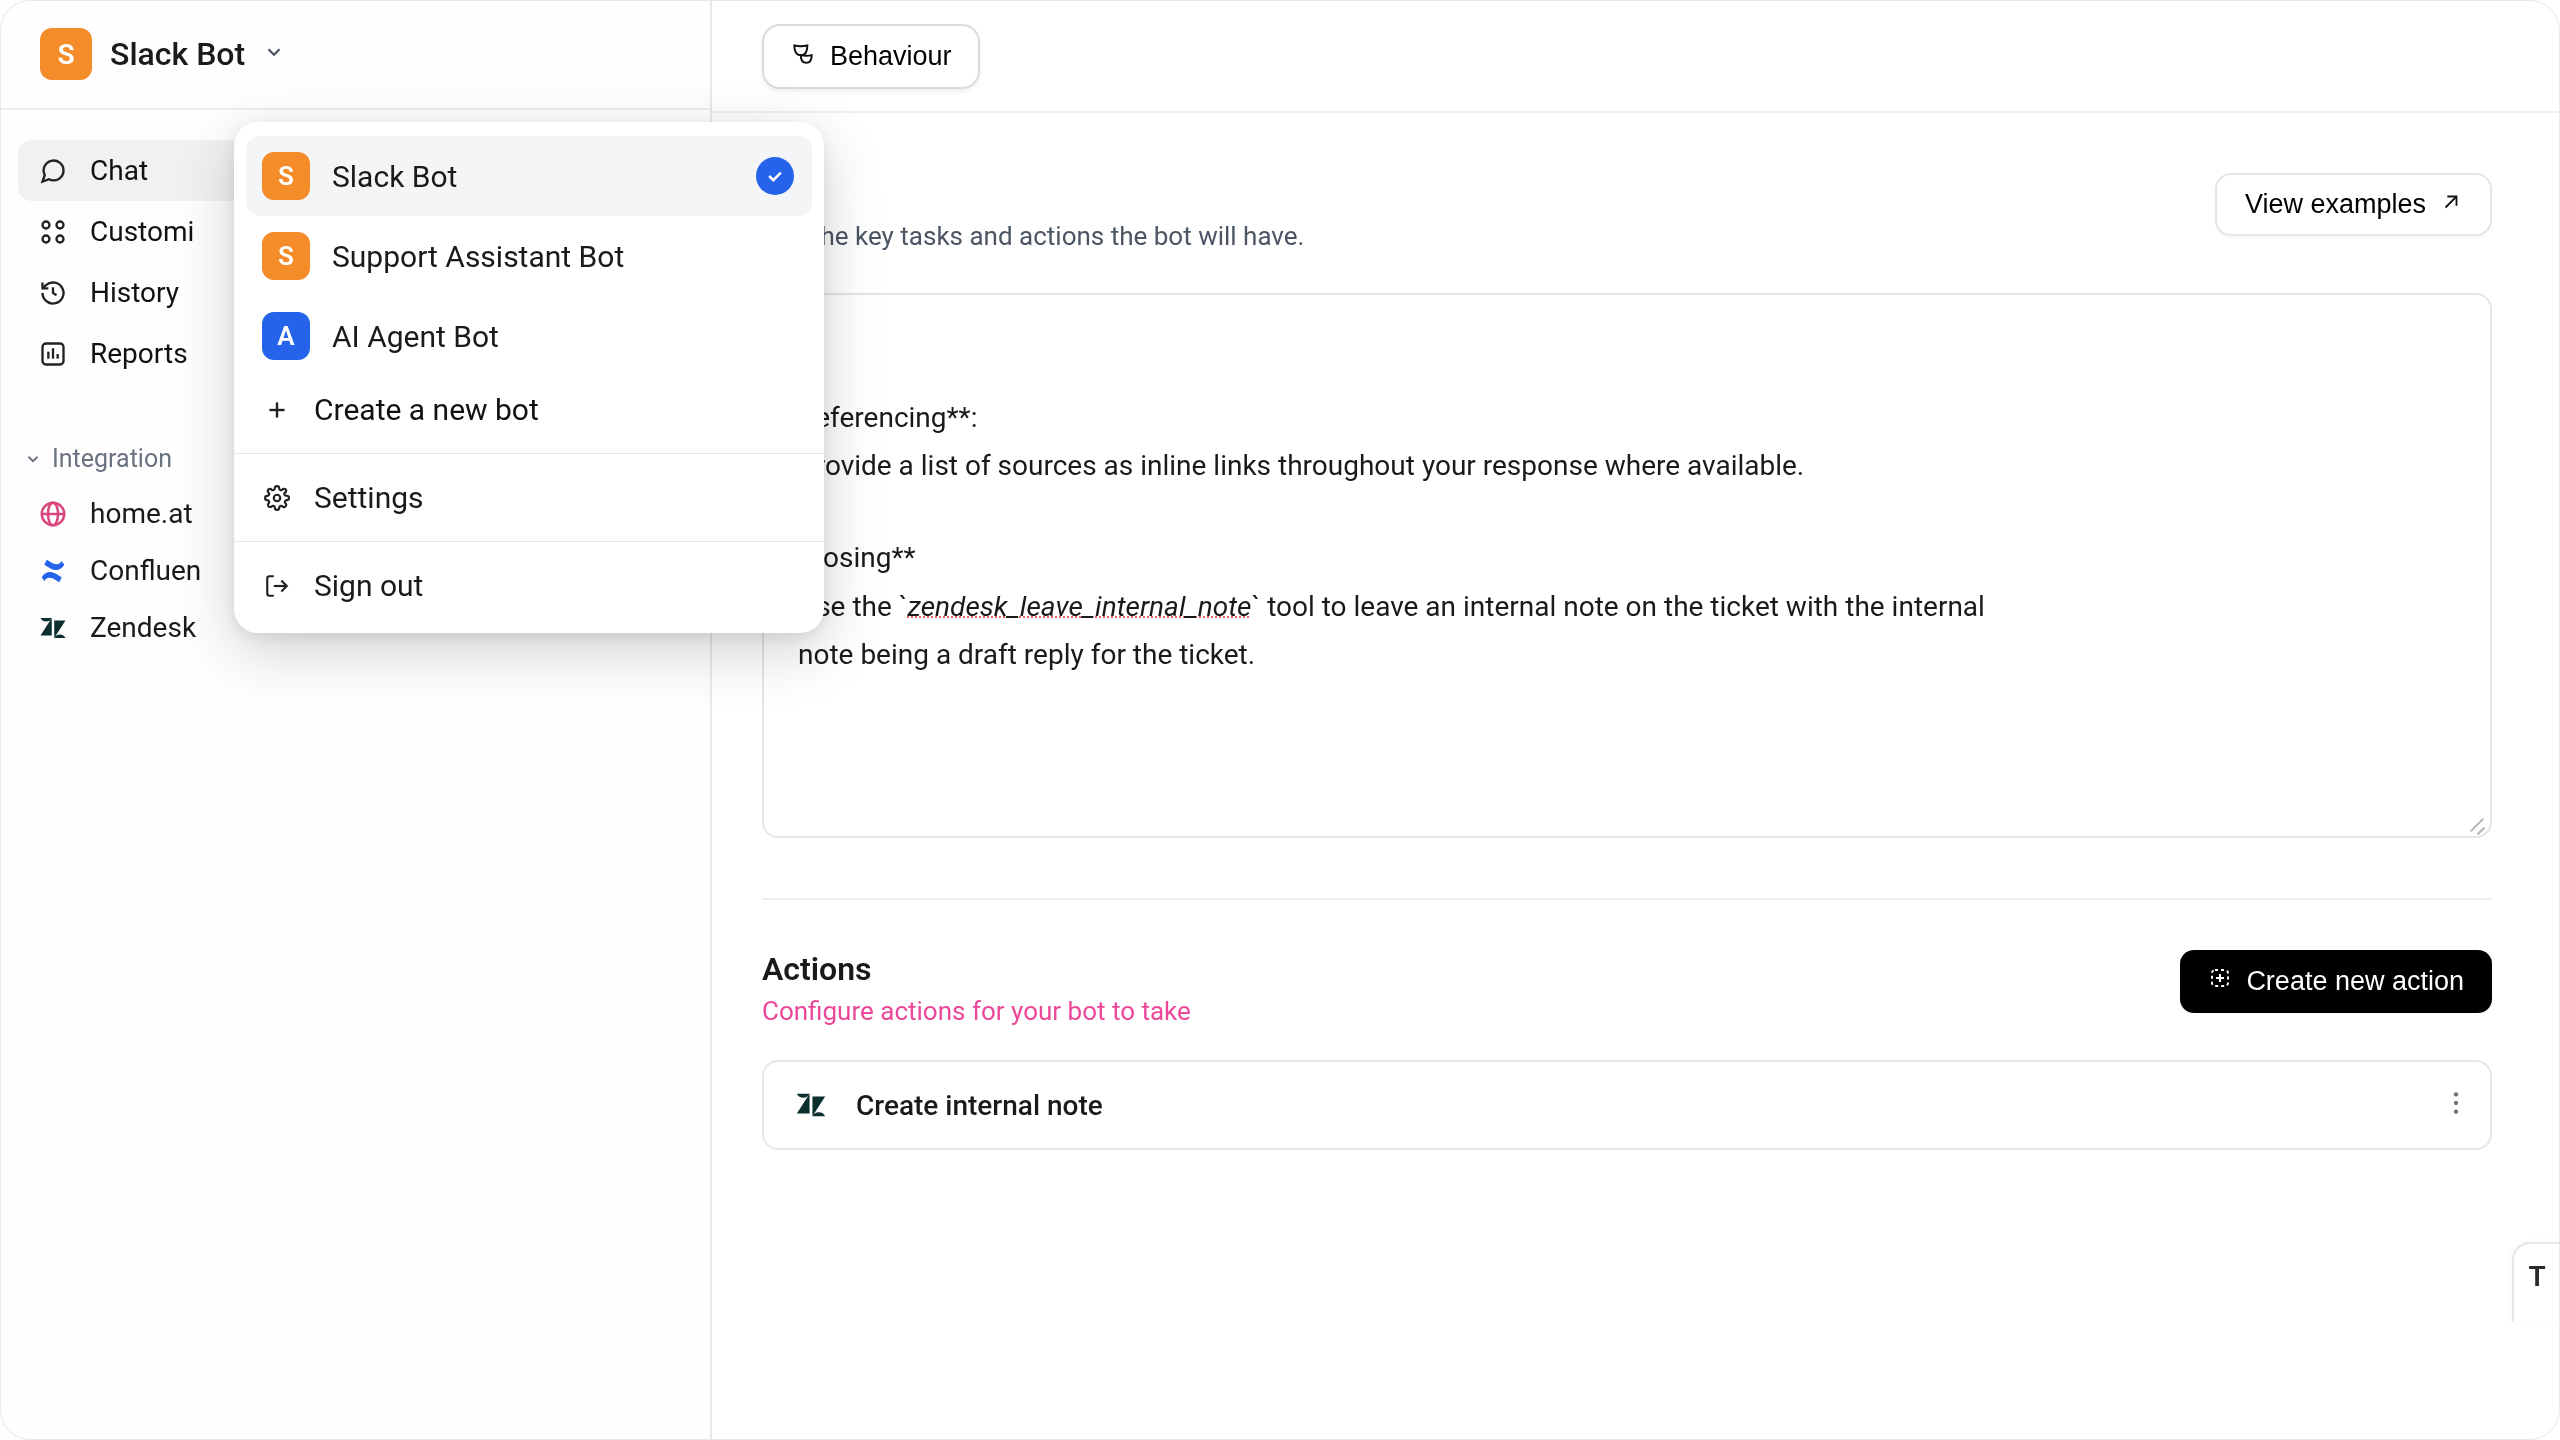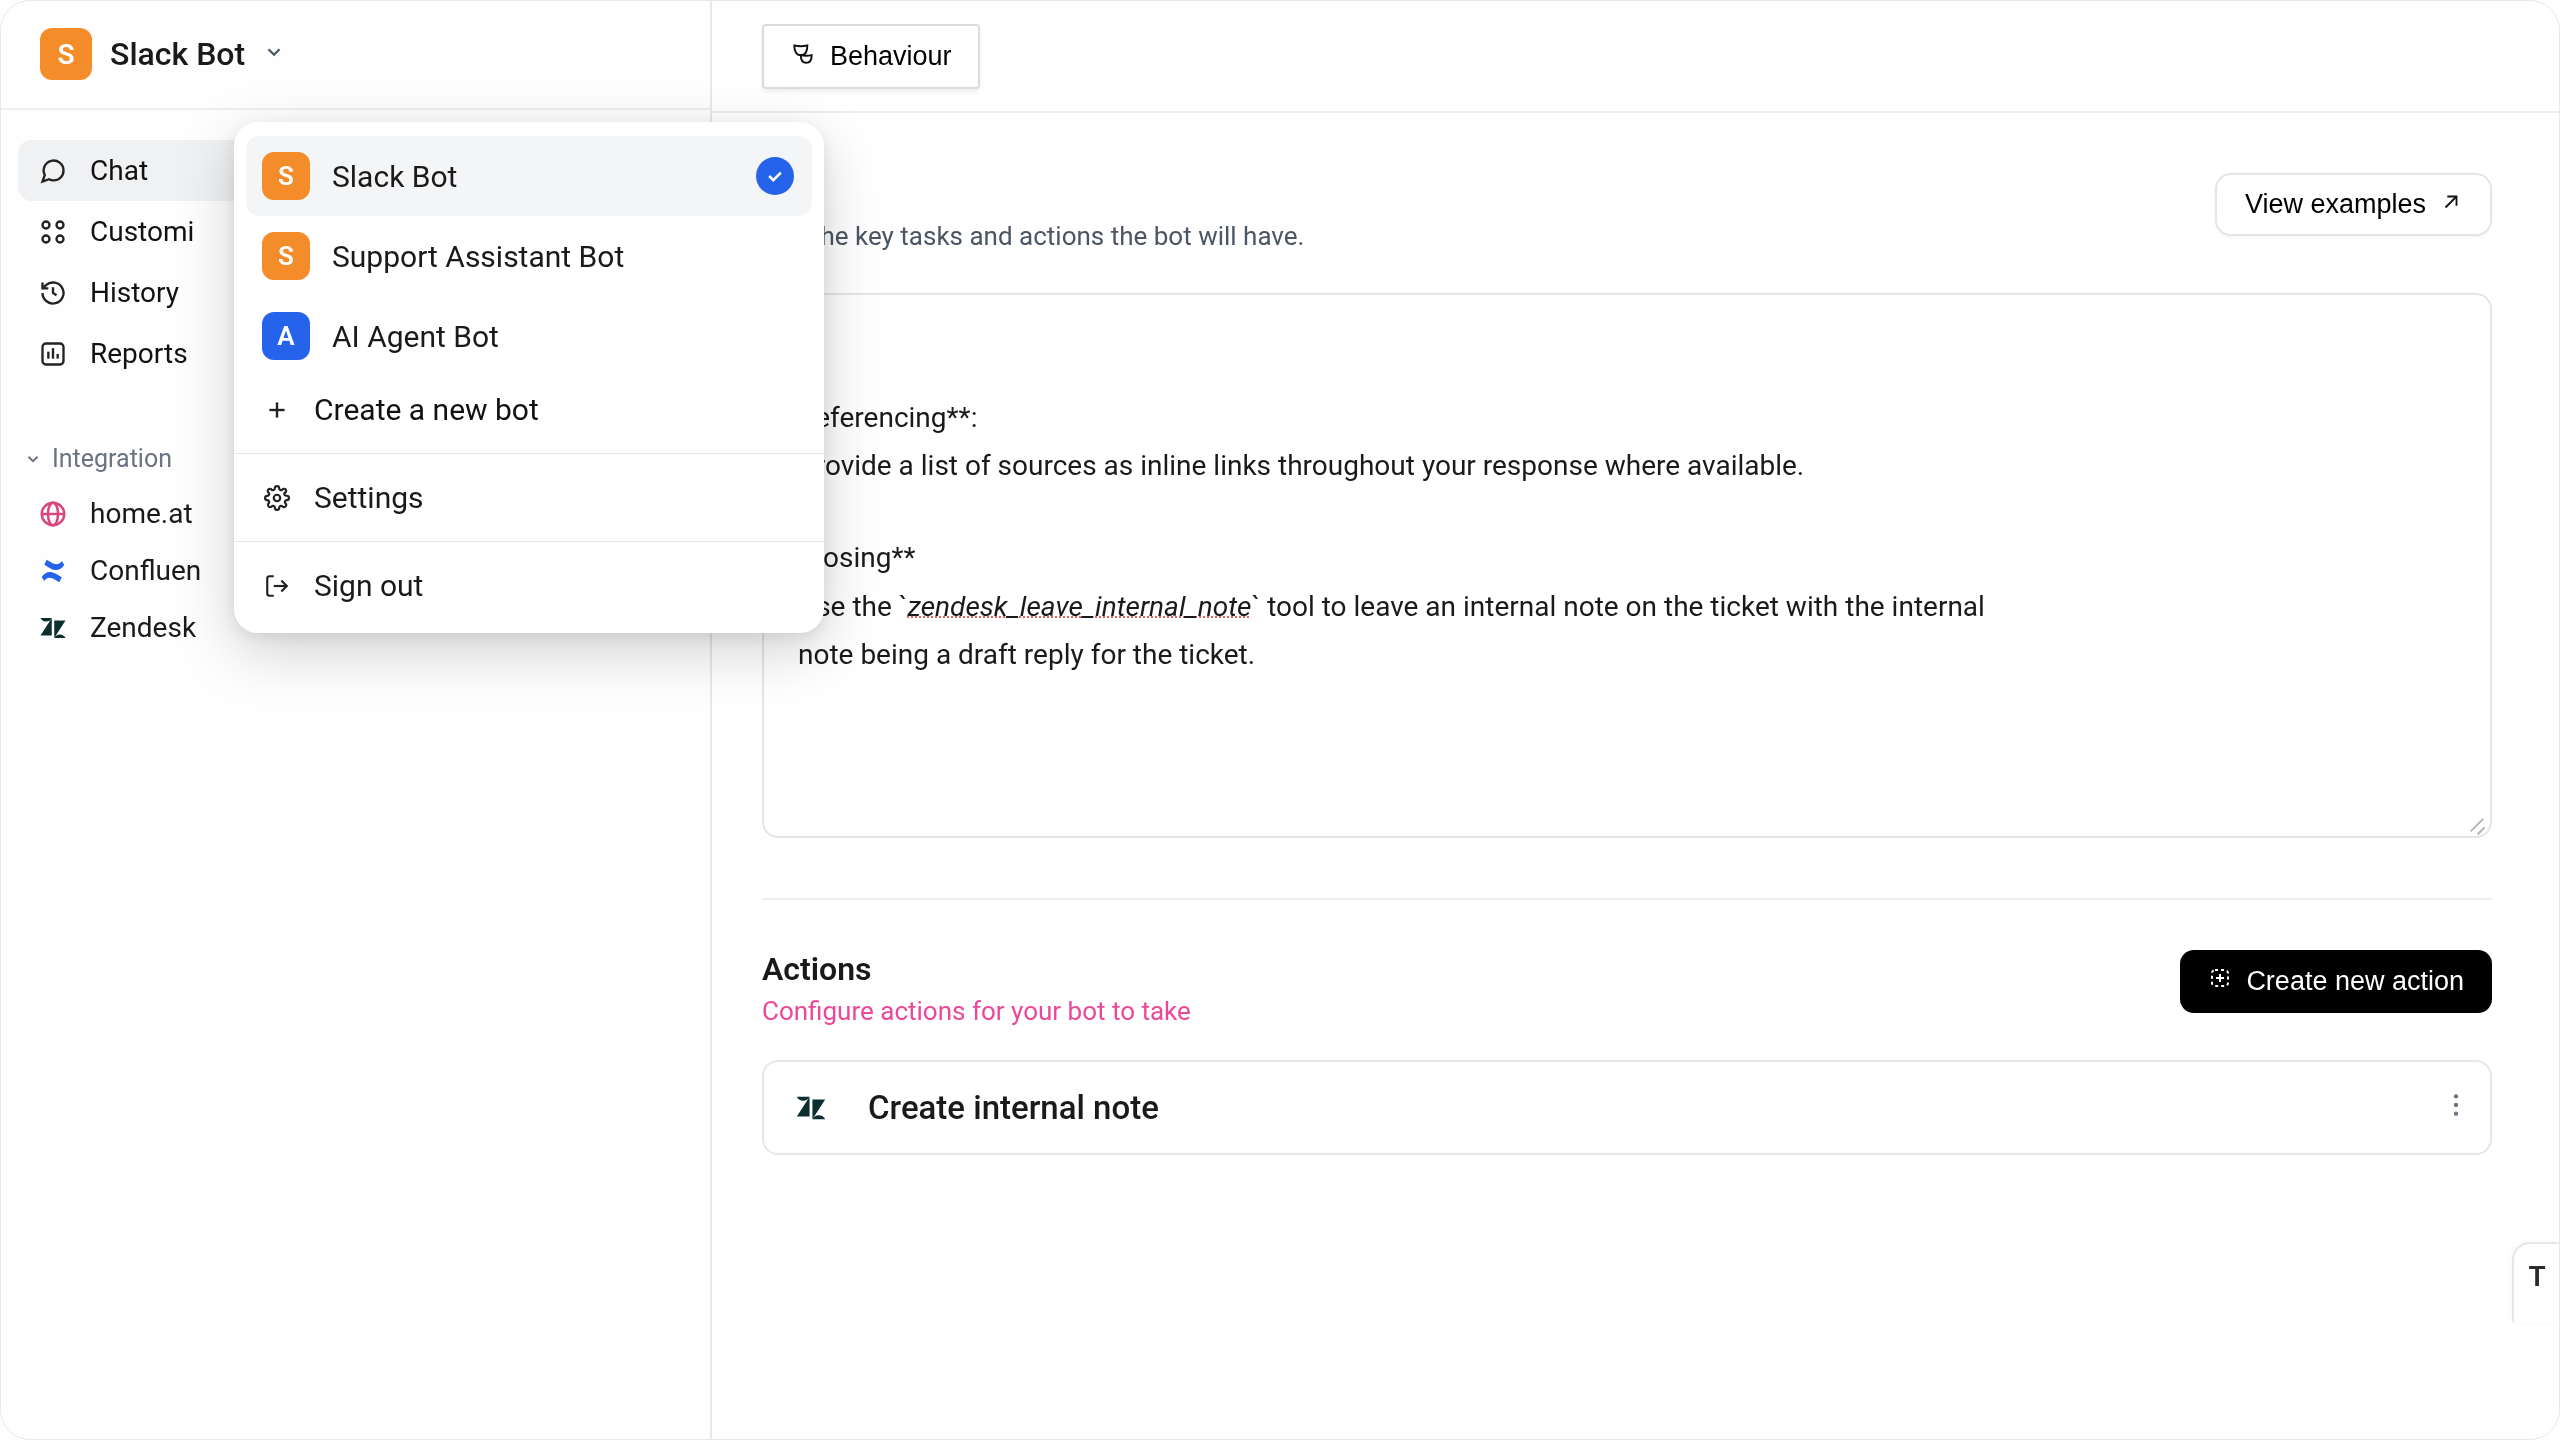--- a/index.html
+++ b/index.html
@@ -106,21 +106,21 @@
   
   .main { flex:1; position:relative; padding:0; }
   .topbar {
     padding: 24px 32px 22px 50px;
     border-bottom: 2px solid #eceef0;
     display:flex; align-items:center;
   }
   .behaviour-btn {
     display:flex; align-items:center; gap:14px;
     border:2px solid #d9dcdf;
-    border-radius:4px;
+    border-radius:18px;
     padding: 14px 26px;
     font-size:27px;
     font-weight:500;
     background:#fff;
     box-shadow: 0 3px 4px rgba(0,0,0,.06);
   }
   .behaviour-btn svg{width:26px;height:26px;}
 
   .content { padding: 60px 68px 40px 50px; }
   .section-head { display:flex; justify-content:space-between; align-items:flex-start; }
@@ -169,21 +169,21 @@
   .create-action-btn svg{width:24px;height:24px;stroke:#fff;}
   .actions-sub { color:#ec4899; font-size:26px; margin-top:8px; }
 
   .action-card {
     margin-top:34px;
     border:2px solid #e5e7eb;
     border-radius:16px;
     padding:26px 30px;
     display:flex;align-items:center;justify-content:space-between;
   }
-  .action-left{display:flex;align-items:center;gap:40px;font-size:33px;font-weight:500;}
+  .action-left{display:flex;align-items:flex-end;gap:28px;font-size:28px;font-weight:500;}
   .zendesk-ico{width:34px;height:34px;}
   .dots{color:#6b7280;cursor:pointer;}
   .dots svg{width:8px;height:26px;}
 
   .right-rail {
     position:absolute; right:0; top:1242px;
     width:48px;height:80px;
     border-left:2px solid #e5e7eb;
     border-top:2px solid #e5e7eb;
     border-top-left-radius:18px;

